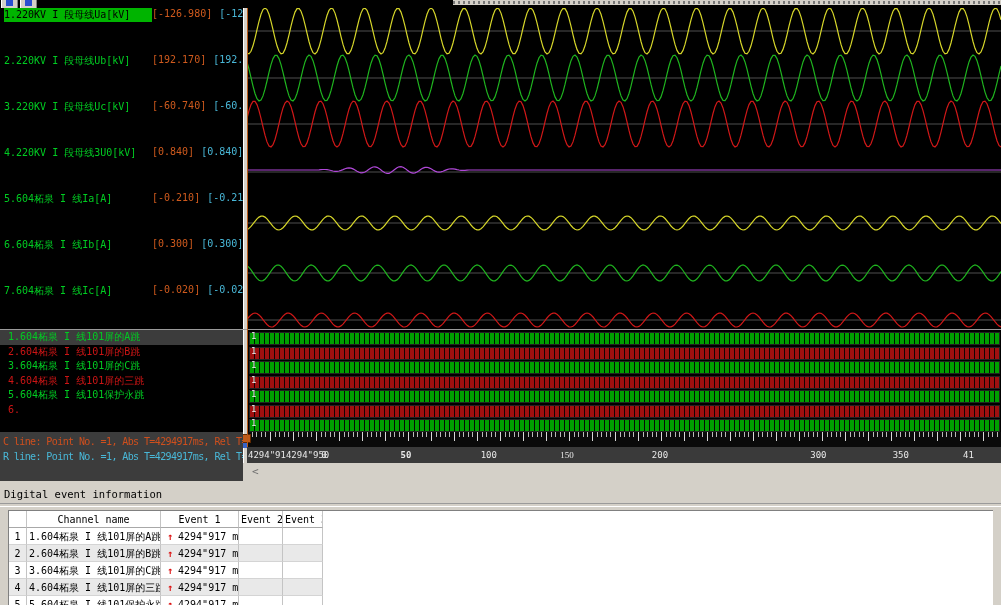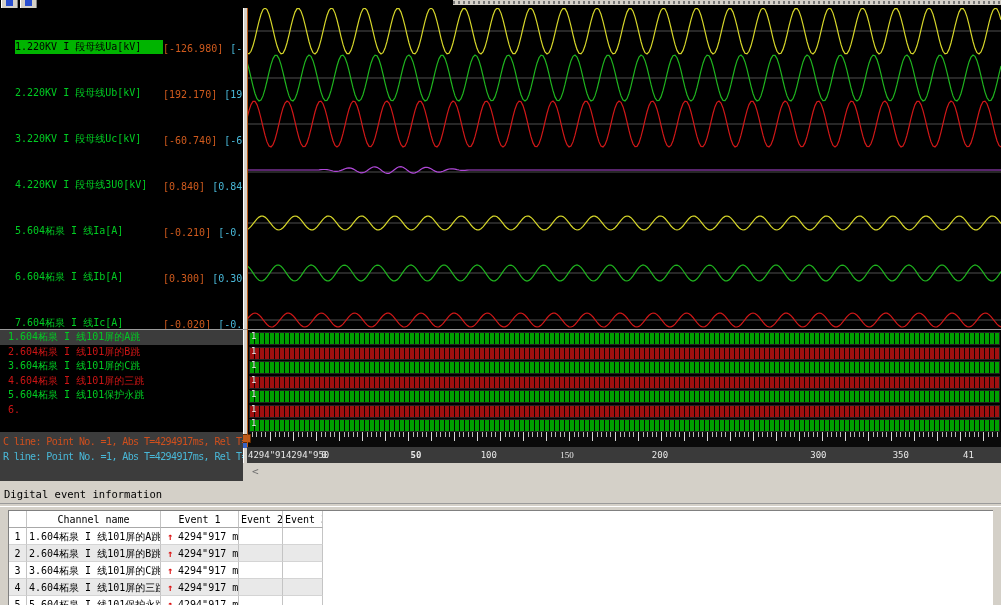--- a/index.html
+++ b/index.html
@@ -13,21 +13,21 @@
   
   #top-strip{left:0;top:0;width:1001px;height:8px;background:#000;}
   #tb-buttons{left:1px;top:0;height:8px;display:flex;gap:2px;}
   .tb-btn{width:15px;height:8px;background:#d4d0c8;border-left:1px solid #fff;border-right:1px solid #808080;position:relative;}
   .tb-btn .glyph{position:absolute;left:4px;top:0px;width:7px;height:6px;background:#2a4fd0;}
   #top-sliver{left:453px;top:0;width:548px;height:5px;background:#d4d0c8;
     background-image:repeating-linear-gradient(90deg,#777 0 2px,rgba(0,0,0,0) 2px 5px);
     background-size:100% 3px;background-repeat:no-repeat;background-position:0 1px;}
   
   #analog-labels{left:0;top:8px;width:243px;height:321px;background:#000;display:flex;flex-direction:column;}
-  .a-row{height:46px;flex:0 0 auto;display:flex;align-items:flex-end;padding-left:15px;white-space:nowrap;overflow:hidden;}
+  .a-row{height:46px;flex:0 0 auto;display:flex;align-items:flex-start;padding-left:4px;white-space:nowrap;overflow:hidden;}
   .a-label{flex:0 0 148px;color:#00cc22;overflow:hidden;}
   .a-row.sel .a-label{background:#00b400;color:#000;}
   .val1{color:#cf5a1d;}
   .val2{color:#49b8d8;margin-left:7px;}
   
   #splitter{left:243px;top:8px;width:4px;height:455px;background:#d4d0c8;border-left:1px solid #fff;}
   
   #wave-area{left:247px;top:8px;width:754px;height:321px;background:#000;overflow:hidden;}
   #cursor-line{left:247px;top:8px;width:1px;height:439px;background:#b85a18;z-index:6;}
   #sep-line{left:0;top:329px;width:1001px;height:1px;background:#9a9a9a;}
@@ -190,21 +190,21 @@
     </div>
   </div>
 
 <div class="abs" id="ruler">
   <div id="c-handle"></div>
   <div id="r-handle"></div>
 </div>
 <div class="abs" id="axis-strip">
     <span style="left: 1px;">4294"914294"950</span>
     <span style="left: 77px; transform: translateX(-50%);">0</span>
-    <span style="left: 169px; transform: translateX(-50%); font-weight: bold;">50</span>
+    <span style="left: 159px; transform: translateX(-50%); font-weight: bold;">50</span>
     <span style="left: 241.8px; transform: translateX(-50%);">100</span>
     <span style="left: 320px; transform: translateX(-50%); font-family: Liberation Serif, serif;">150</span>
     <span style="left: 413px; transform: translateX(-50%);">200</span>
     <span style="left: 489px; transform: translateX(-50%); margin-top: 32px;">250</span>
     <span style="left: 571.4px; transform: translateX(-50%);">300</span>
     <span style="left: 653.8px; transform: translateX(-50%);">350</span>
     <span style="left: 716px;">41</span>
   </div>
 
 <div class="abs" id="status-panel">

